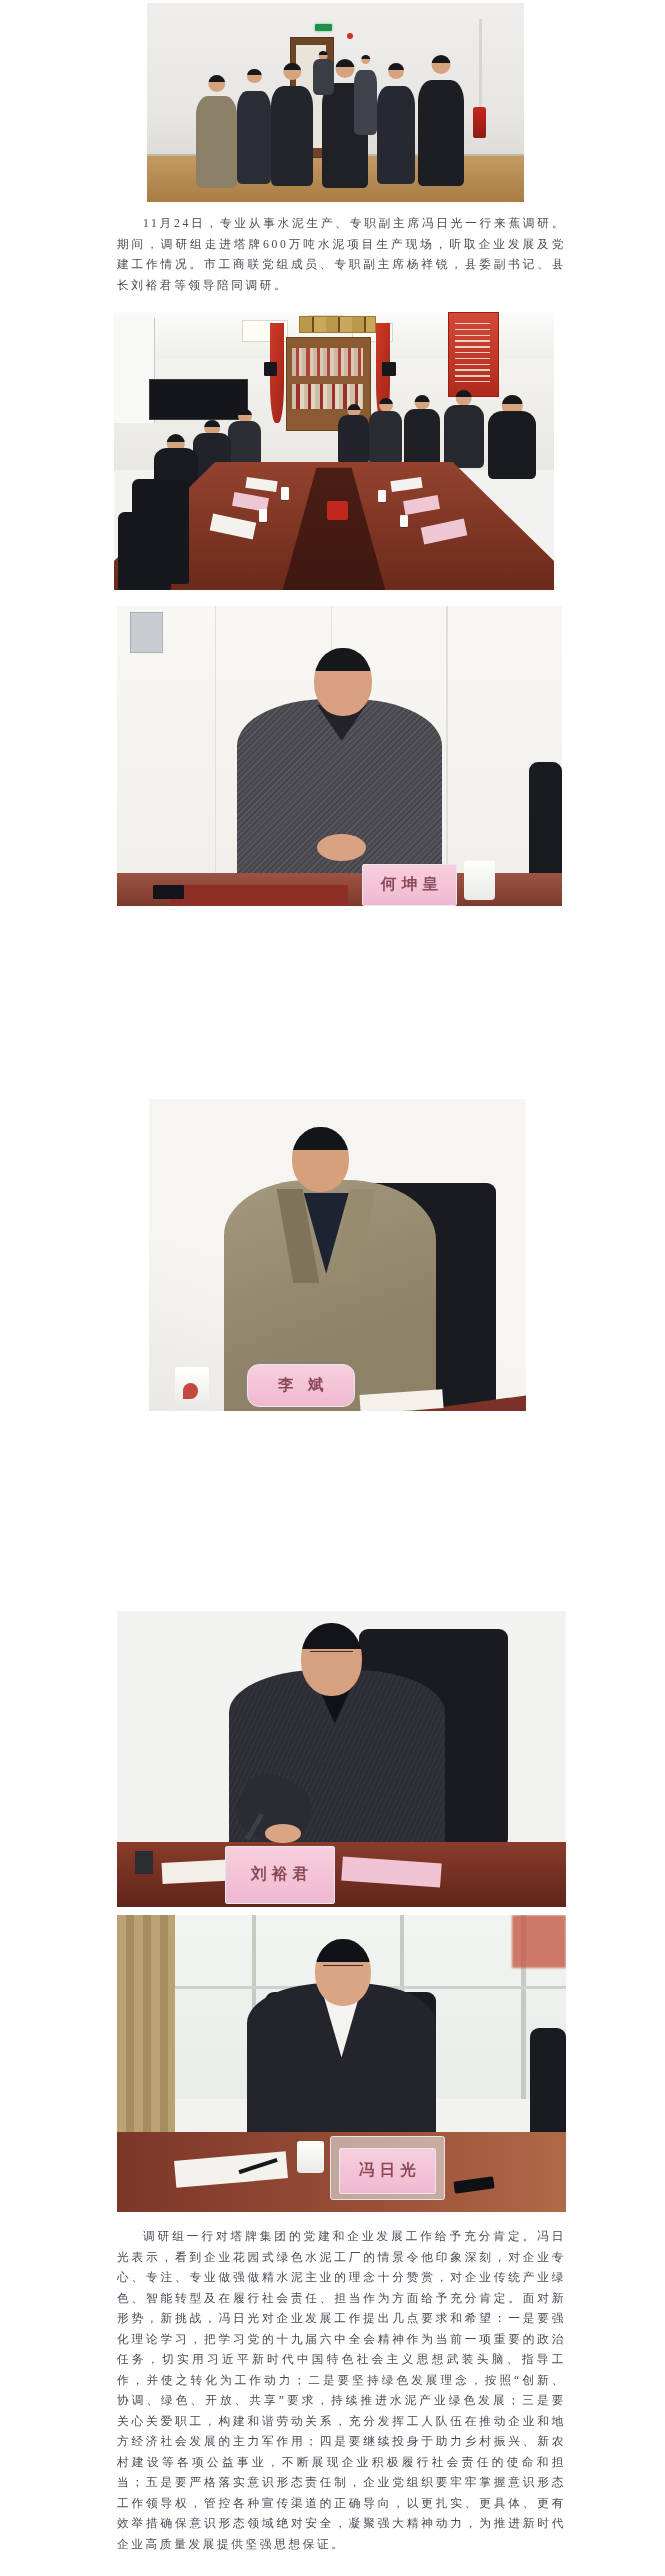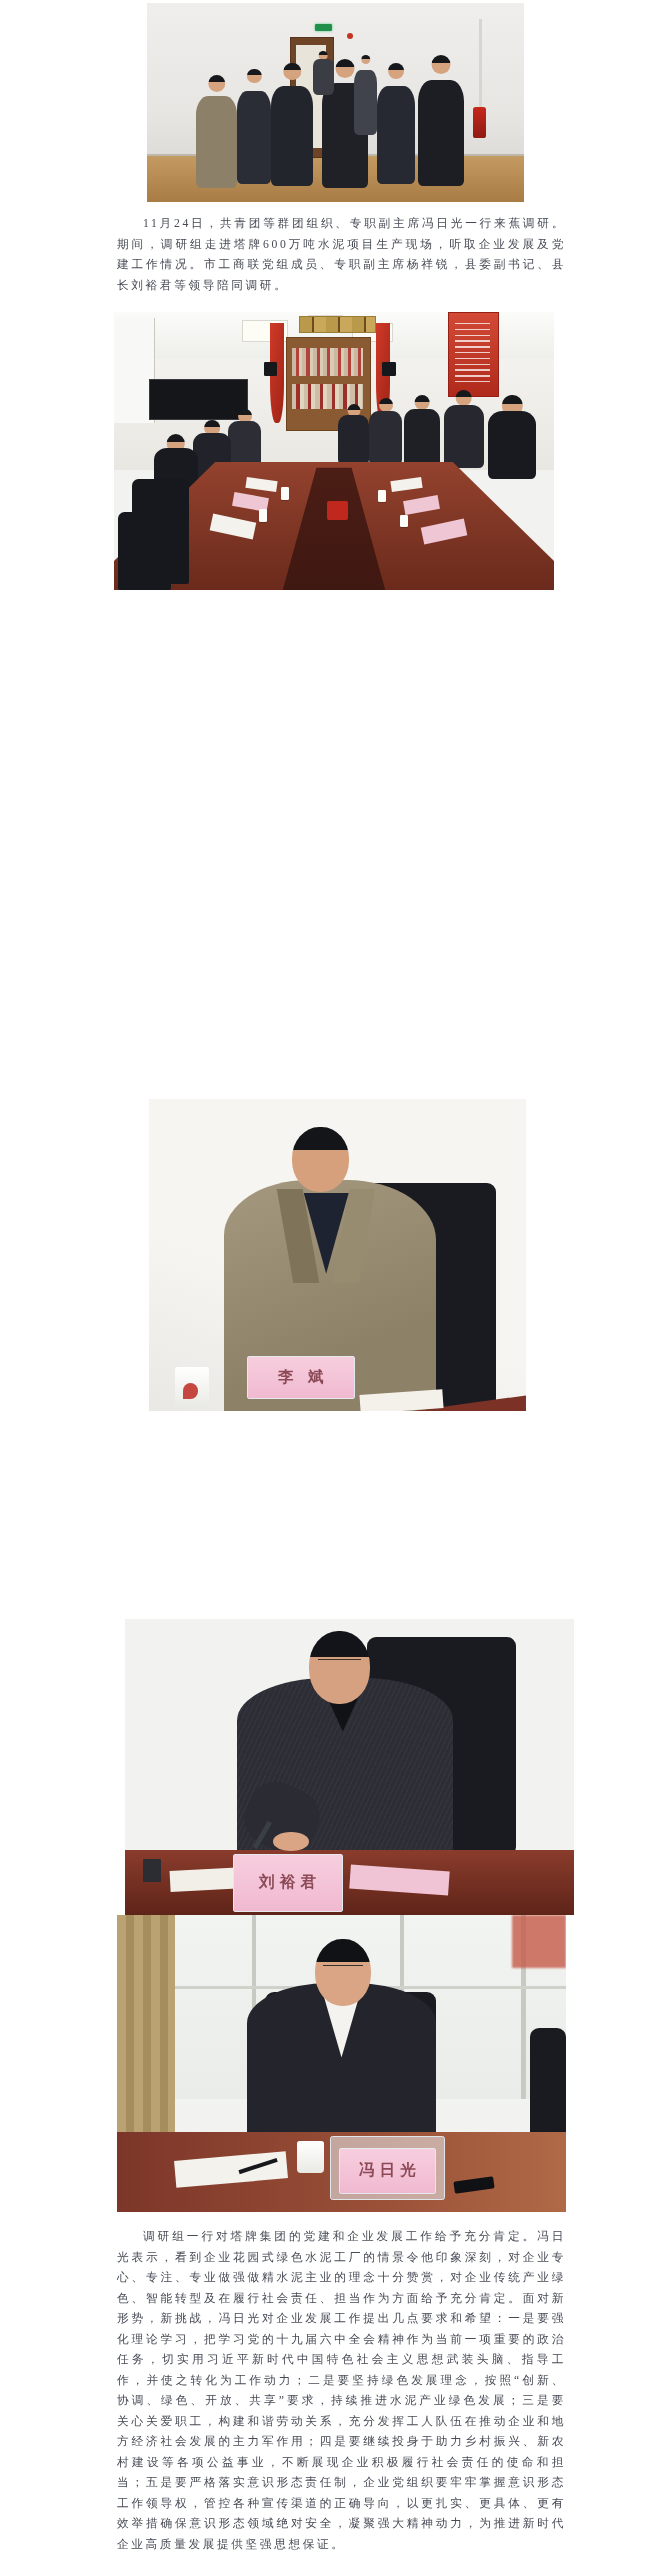--- a/index.html
+++ b/index.html
@@ -151,21 +151,21 @@
     <div class="person" style="left:13%;top:36%;width:11%;height:57%;--c:#8d8069;"></div>
     <div class="person" style="left:24%;top:33%;width:9%;height:58%;--c:#2a2d35;"></div>
     <div class="person" style="left:33%;top:30%;width:11%;height:62%;--c:#23252c;"></div>
     <div class="person" style="left:46.5%;top:28%;width:12%;height:65%;--c:#1f2127;"></div>
     <div class="person" style="left:44%;top:24%;width:5.5%;height:22%;--c:#3a3d44;"></div>
     <div class="person" style="left:55%;top:26%;width:6%;height:40%;--c:#40434b;"></div>
     <div class="person" style="left:61%;top:30%;width:10%;height:61%;--c:#262931;"></div>
     <div class="person" style="left:72%;top:26%;width:12%;height:66%;--c:#1c1e24;"></div>
   </figure>
 
-  <p class="para" style="top:214px;">11月24日，共青团等群团组织、专职副主席冯日光一行来蕉调研。期间，调研组走进塔牌600万吨水泥项目生产现场，听取企业发展及党建工作情况。市工商联党组成员、专职副主席杨祥锐，县委副书记、县长刘裕君等领导陪同调研。</p>
+  <p class="para" style="top:214px;">11月24日，专业从事水泥生产、专职副主席冯日光一行来蕉调研。期间，调研组走进塔牌600万吨水泥项目生产现场，听取企业发展及党建工作情况。市工商联党组成员、专职副主席杨祥锐，县委副书记、县长刘裕君等领导陪同调研。</p>
 
   <figure class="ph" style="left:114px;top:312px;width:440px;height:278px;margin:0;">
     <div class="abs p2-wall"></div>
     <div class="abs p2-ceil"></div>
     <div class="abs p2-light" style="left:29%;top:3%;width:10%;height:7%;"></div>
     <div class="abs p2-light" style="left:54%;top:4%;width:9%;height:6%;"></div>
     <div class="abs p2-vent" style="left:44%;top:1%;width:8%;height:4%;"></div>
     <div class="abs p2-win"></div>
     <div class="abs p2-plaques"></div>
     <div class="abs p2-shelf"></div>
@@ -196,39 +196,56 @@
     <div class="paper pink" style="left:66%;top:67%;width:8%;height:5%;transform:rotate(-10deg);"></div>
     <div class="paper pink" style="left:70%;top:76%;width:10%;height:6%;transform:rotate(-12deg);"></div>
     <div class="p2-cup" style="left:38%;top:63%;"></div>
     <div class="p2-cup" style="left:33%;top:71%;"></div>
     <div class="p2-cup" style="left:60%;top:64%;"></div>
     <div class="p2-cup" style="left:65%;top:73%;"></div>
     <div class="p2-chair" style="left:4%;top:60%;width:13%;height:38%;"></div>
     <div class="p2-chair" style="left:1%;top:72%;width:12%;height:28%;"></div>
   </figure>
 
+  <figure class="ph" style="left:117px;top:606px;width:445px;height:300px;margin:0;">
+    <div class="abs p3-wall"></div>
+    <div class="wallseam" style="left:22%;"></div>
+    <div class="wallseam" style="left:48%;"></div>
+    <div class="wallseam" style="left:74%;"></div>
+    <div class="abs p3-dev"></div>
+    <div class="abs chairblk p3-chair"></div>
+    <div class="abs p3-body"></div>
+    <div class="abs p3-collar"></div>
+    <div class="abs p3-man-head"></div>
+    <div class="abs p3-hands"></div>
+    <div class="tableband p3-table"></div>
+    <div class="abs p3-folder"></div>
+    <div class="abs p3-phone"></div>
+    <div class="np" style="left:55%;bottom:0;width:21%;height:13.5%;">何坤皇</div>
+    <div class="cup3d" style="left:78%;bottom:2%;width:7%;height:13%;"></div>
+  </figure>
 
 
   <figure class="ph" style="left:149px;top:1099px;width:377px;height:312px;margin:0;">
     <div class="abs p4-wall"></div>
     <div class="abs chairblk p4-chair"></div>
     <div class="abs p4-body"></div>
     <div class="abs p4-lapelL"></div>
     <div class="abs p4-lapelR"></div>
     <div class="abs p4-shirt"></div>
     <div class="abs p4-head"></div>
     <div class="abs p4-tablecorner"></div>
     <div class="abs p4-paper"></div>
     <div class="cup3d p4-cup"></div>
     <div class="p4-cupflower"></div>
-    <div class="np" style="left:26%;bottom:12px;width:28%;height:13%;">李 斌</div>
-  </figure>
-
-
-  <figure class="ph" style="left:117px;top:1611px;width:449px;height:296px;margin:8px;">
+    <div class="np" style="left:26%;bottom:4px;width:28%;height:13%;border-radius:12px;">李 斌</div>
+  </figure>
+
+
+  <figure class="ph" style="left:117px;top:1611px;width:449px;height:296px;margin:0;">
     <div class="abs p5-wall"></div>
     <div class="abs chairblk p5-chair"></div>
     <div class="abs p5-body"></div>
     <div class="abs p5-shirt"></div>
     <div class="abs p5-armL"></div>
     <div class="abs p5-head"></div>
     <div class="abs p5-glasses"></div>
     <div class="tableband p5-table"></div>
     <div class="abs p5-paperw"></div>
     <div class="abs p5-paperp"></div>

